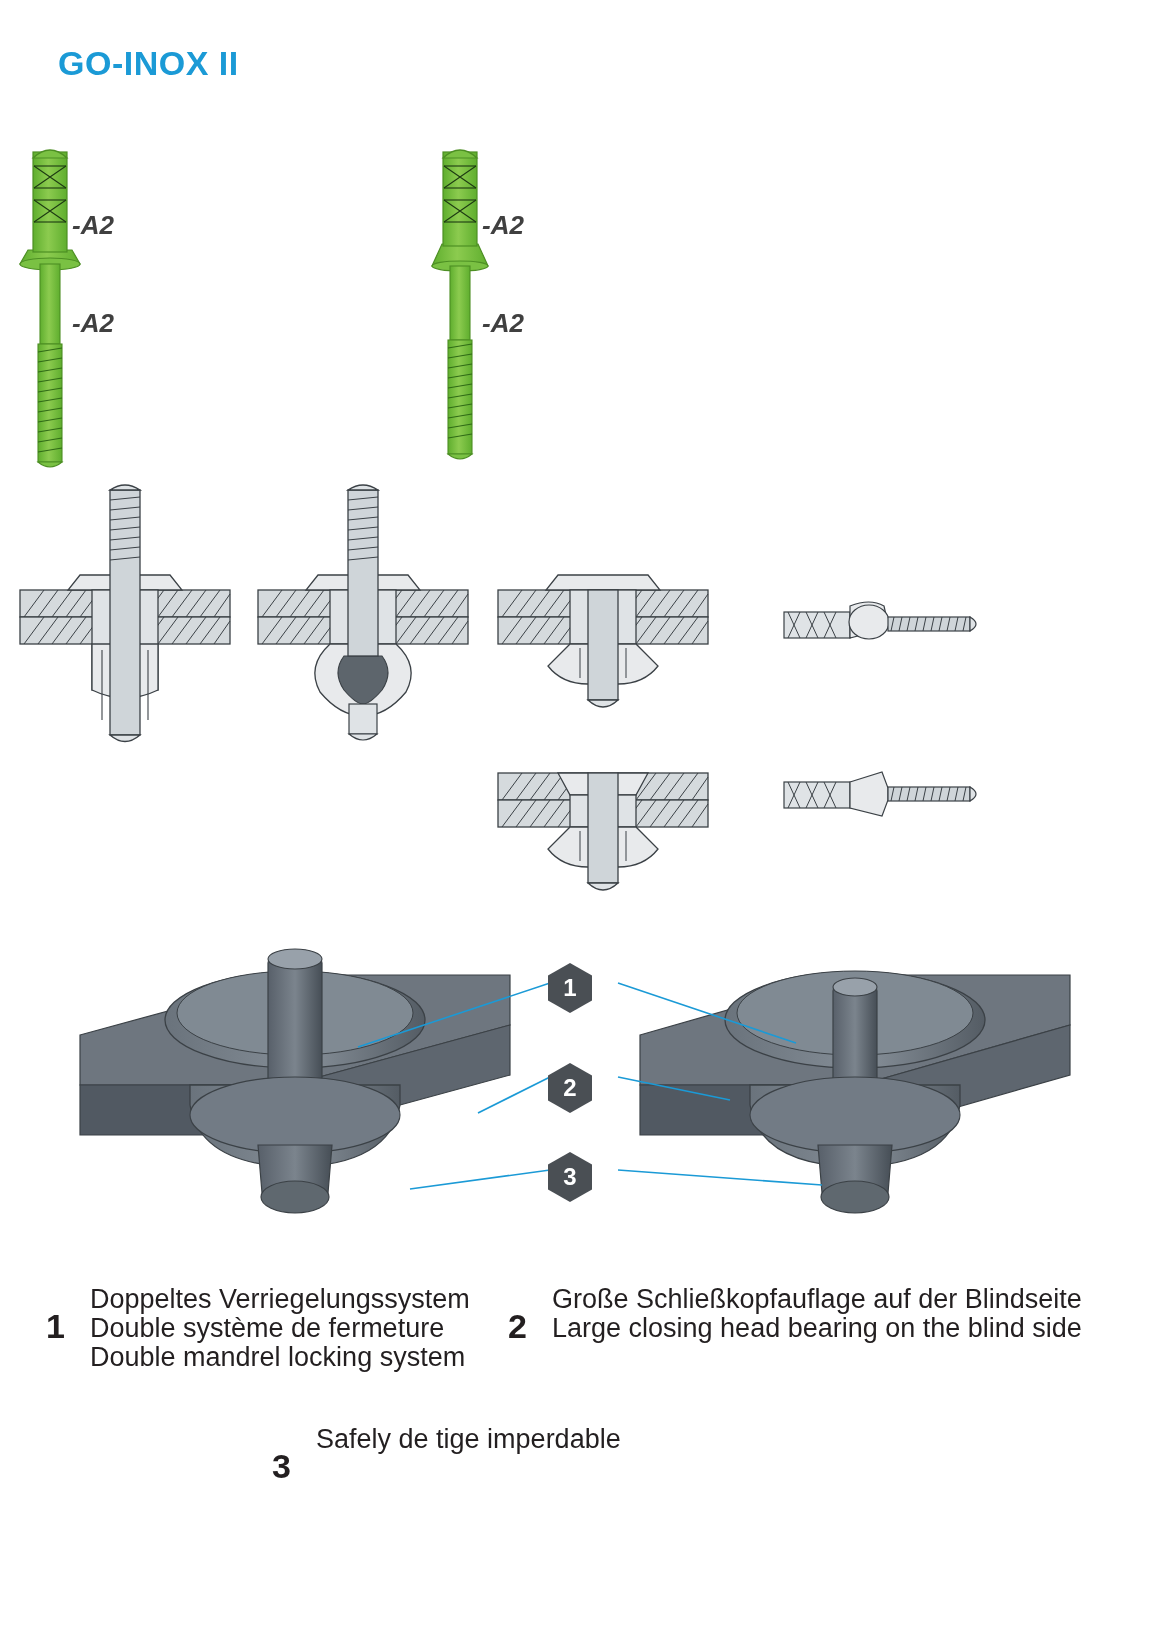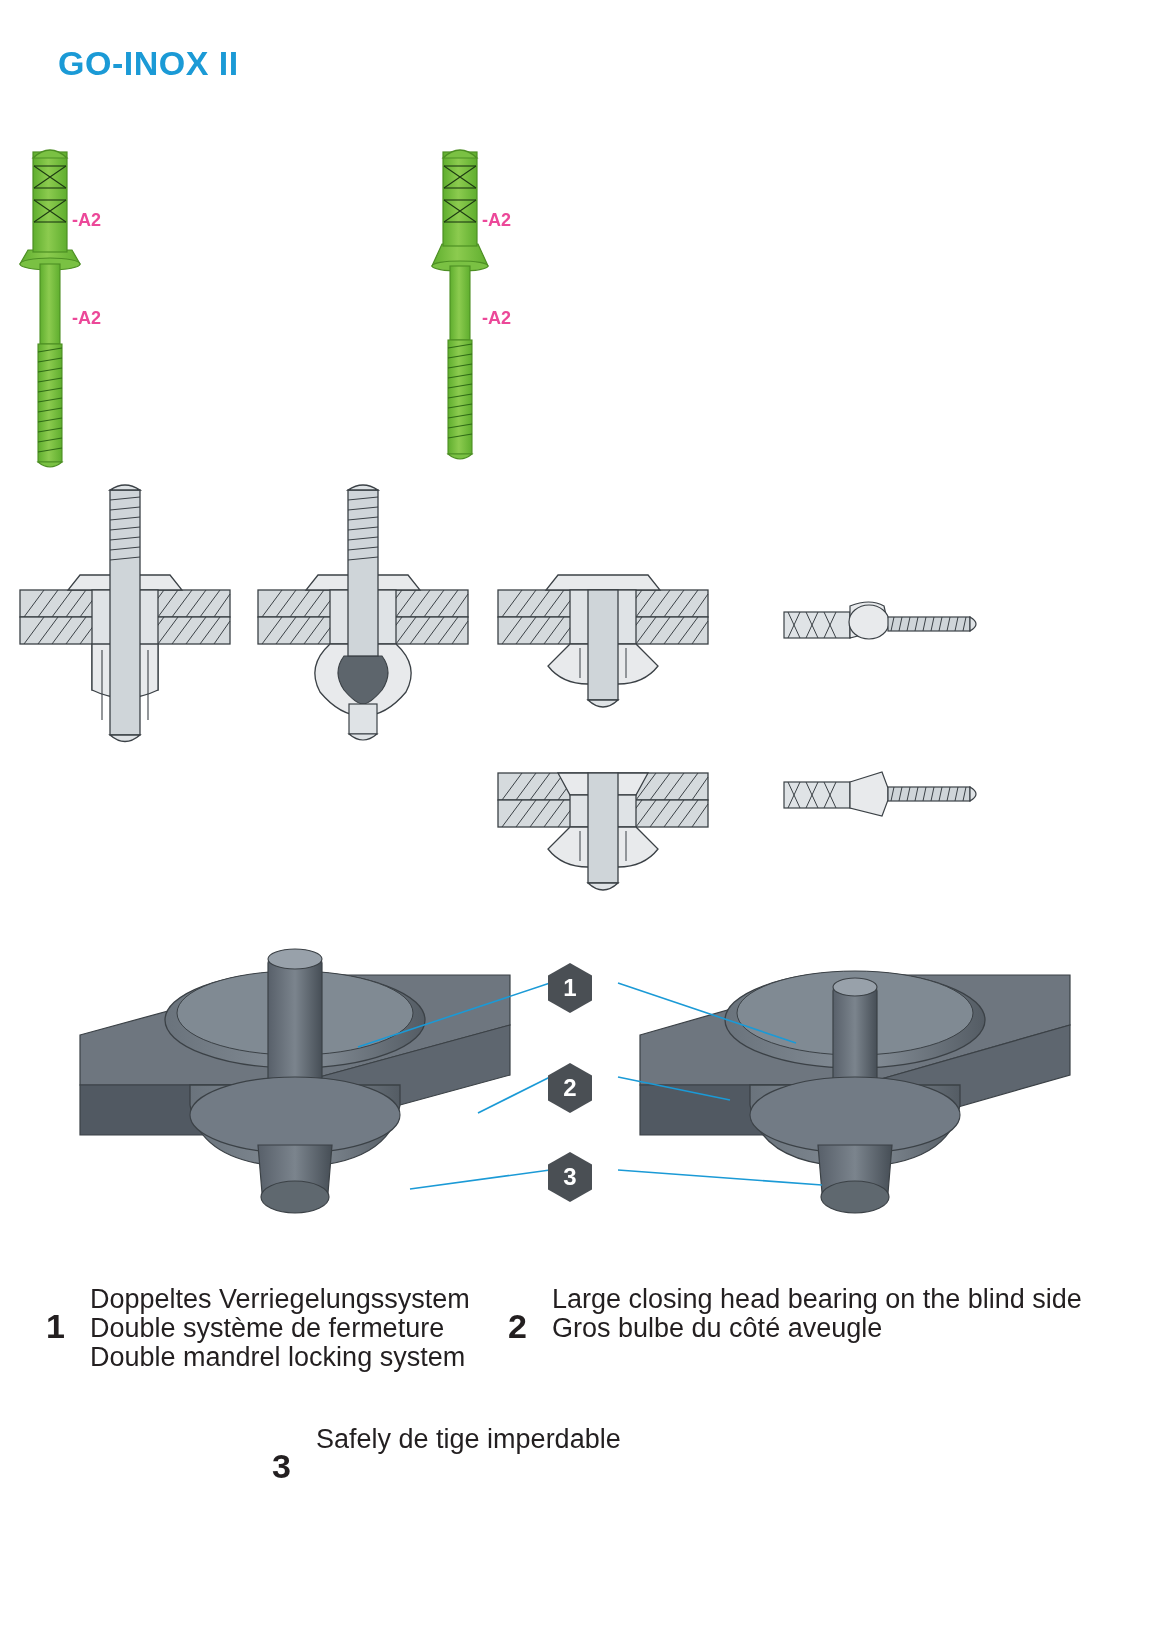--- a/index.html
+++ b/index.html
@@ -32,24 +32,25 @@
     color: #1b9ad6;
   }
   
   .green-group {
     position: absolute;
   }
   .g1 { left: 10px; top: 140px; }
   .g2 { left: 420px; top: 140px; }
   .label-a2 {
     position: absolute;
-    font-size: 18px;
+    font-size: 26px;
     font-weight: bold;
-    color: #ec4899;
+    color: #404040;
     white-space: nowrap;
+    font-style: italic;
   }
   .g1 .lbl-top { left: 62px; top: 70px; }
   .g1 .lbl-bot { left: 62px; top: 168px; }
   .g2 .lbl-top { left: 62px; top: 70px; }
   .g2 .lbl-bot { left: 62px; top: 168px; }
 
   
   .seq { position: absolute; }
   .s1 { left: 10px;  top: 470px; }
   .s2 { left: 248px; top: 470px; }
@@ -560,22 +561,22 @@
       <div class="legend-lines">
         <div>Doppeltes Verriegelungssystem</div>
         <div>Double système de fermeture</div>
         <div>Double mandrel locking system</div>
       </div>
     </div>
 
     <div class="legend-row lg-2">
       <div class="legend-num">2</div>
       <div class="legend-lines">
+        <div>Große Schließkopfauflage auf der Blindseite</div>
         <div>Large closing head bearing on the blind side</div>
-        <div>Gros bulbe du côté aveugle</div>
       </div>
     </div>
 
     <div class="legend-row lg-3">
       <div class="legend-num">3</div>
       <div class="legend-lines">
         <div>Safely de tige imperdable</div>
       </div>
     </div>
 

